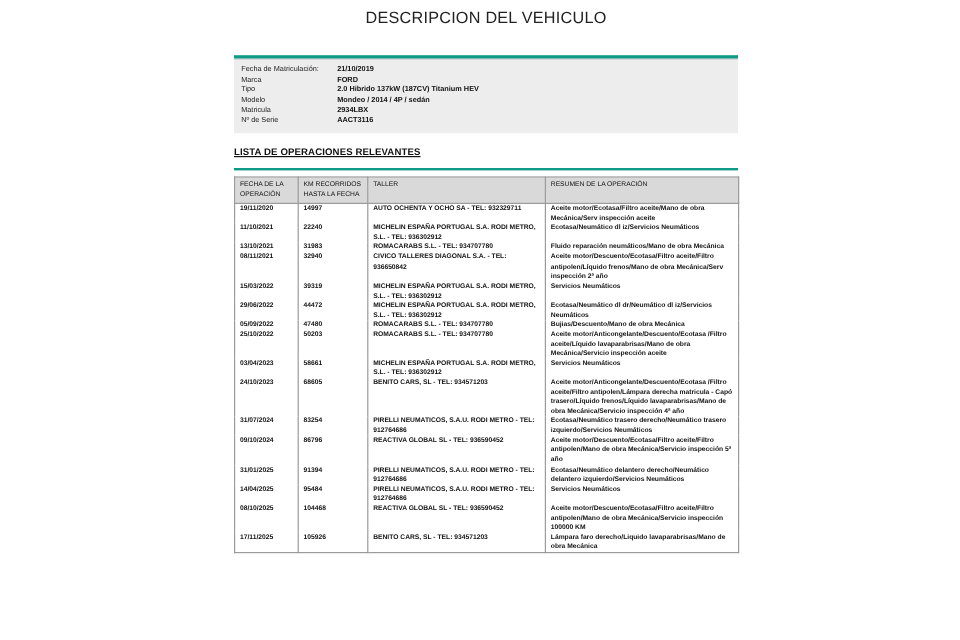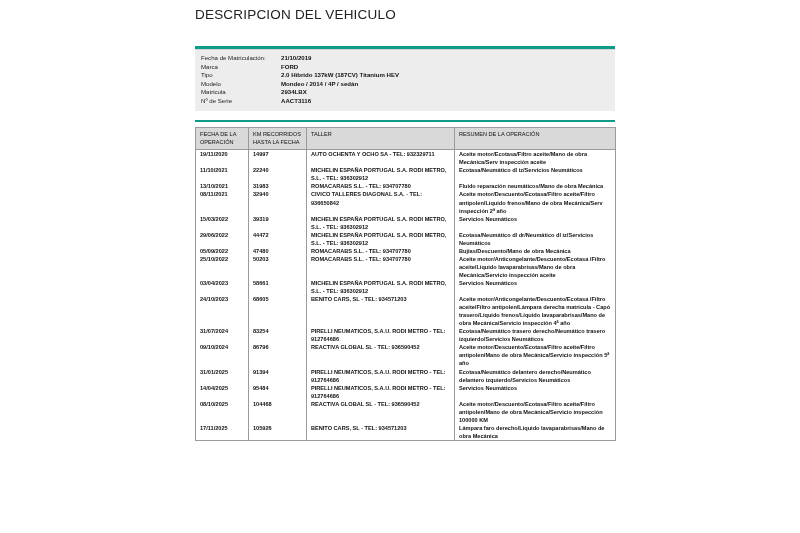--- a/index.html
+++ b/index.html
@@ -20,20 +20,21 @@
     left: 195px;
     top: 0;
     width: 420px;
   }
   .doc-title {
     font-size: 13.5px;
     letter-spacing: 0.2px;
     color: #222;
     margin: 7px 0 0 0;
     font-weight: 400;
+    text-align: center;
   }
   .accent-bar {
     height: 3px;
     background: #0f9b87;
     margin-top: 24px;
   }
   .accent-bar.thin {
     margin-top: 9px;
     height: 2.5px;
   }
@@ -133,20 +134,21 @@
     <div class="info-row">
       <span class="info-label">Matricula</span>
       <span class="info-value">2934LBX</span>
     </div>
     <div class="info-row">
       <span class="info-label">Nº de Serie</span>
       <span class="info-value">AACT3116</span>
     </div>
   </div>
 
+  <div class="section-title">LISTA DE OPERACIONES RELEVANTES</div>
 
   <div class="accent-bar thin"></div>
 
   <table class="ops">
     <colgroup>
       <col class="col-fecha">
         <col class="col-km">
         <col class="col-taller">
         <col class="col-res">
     </colgroup>

